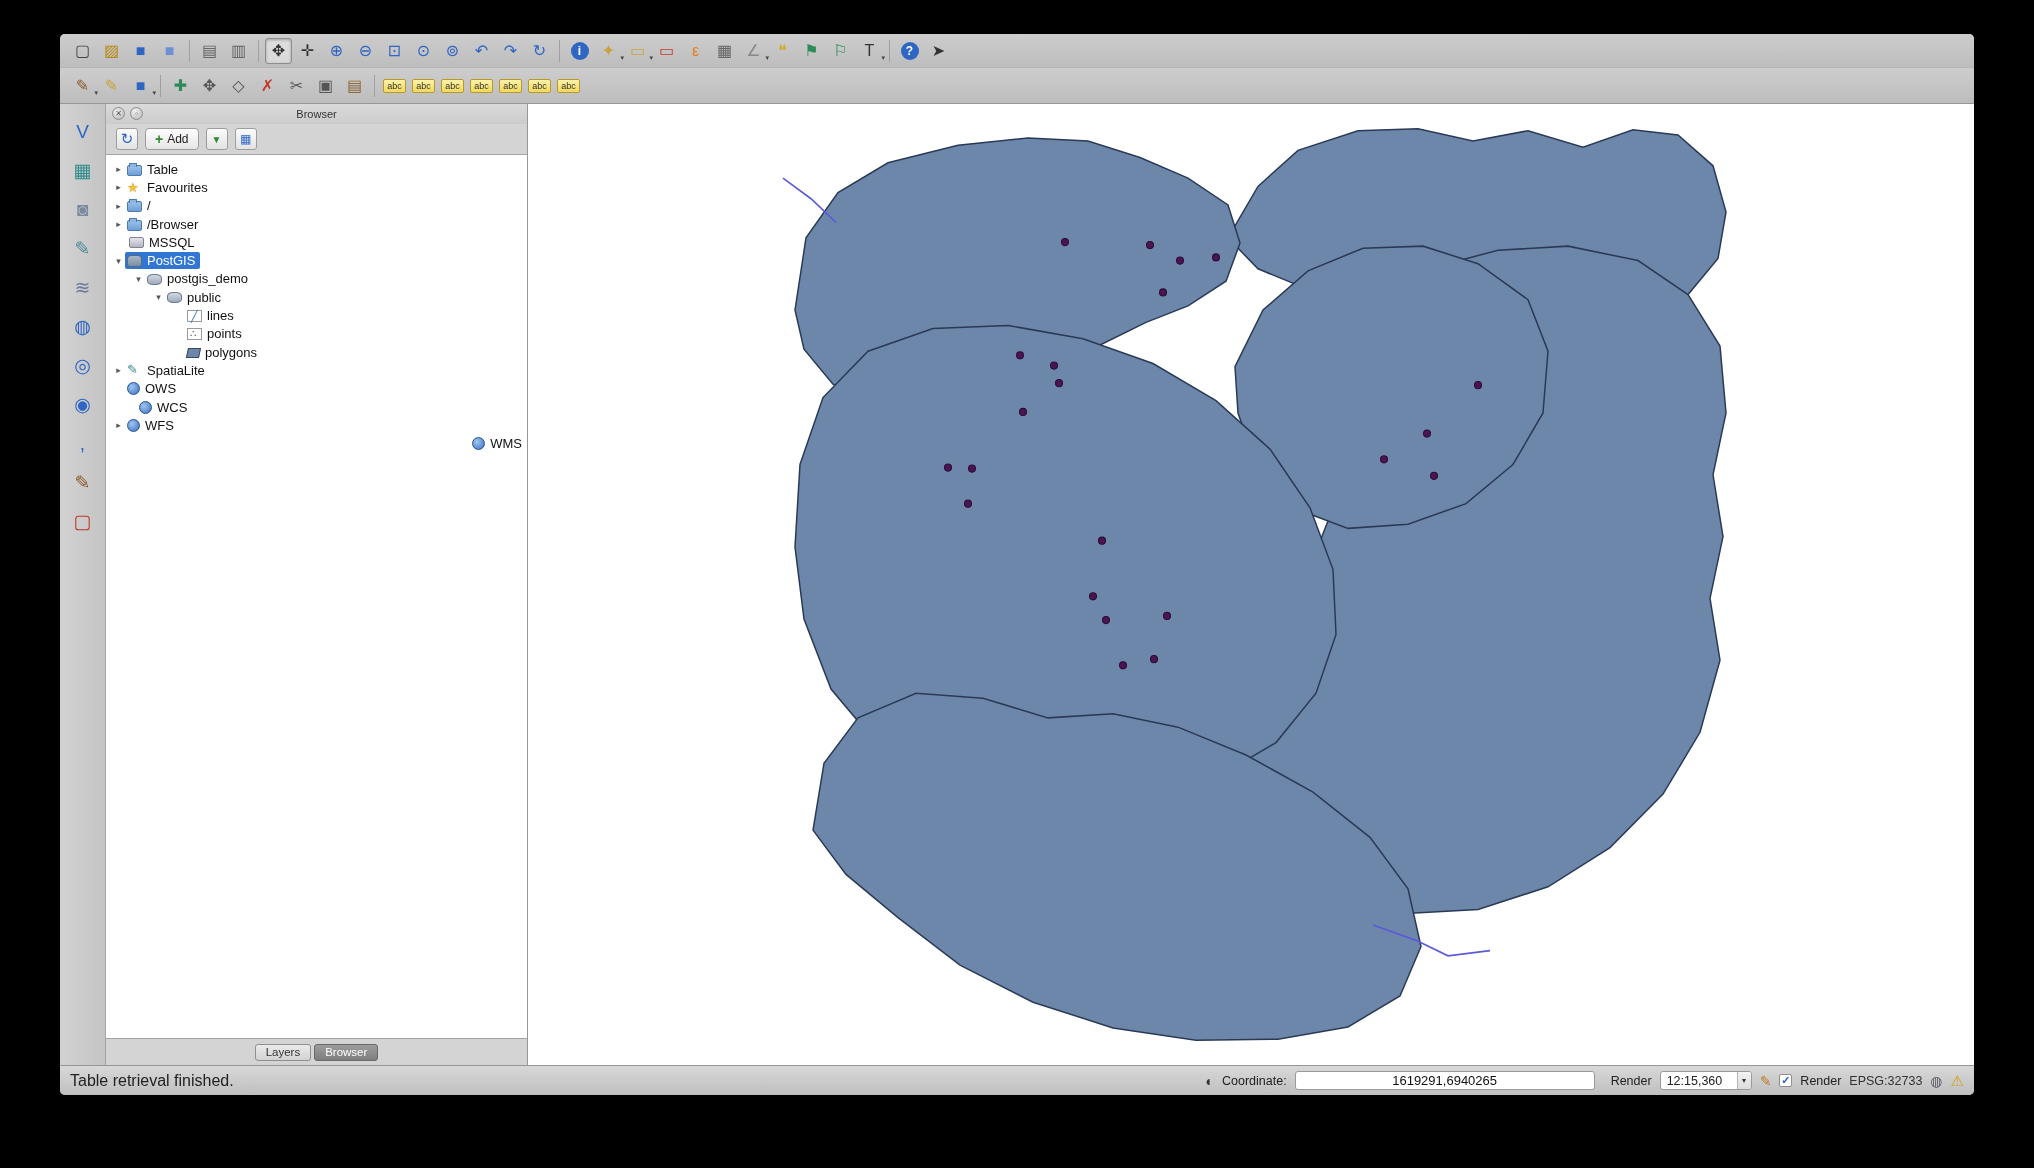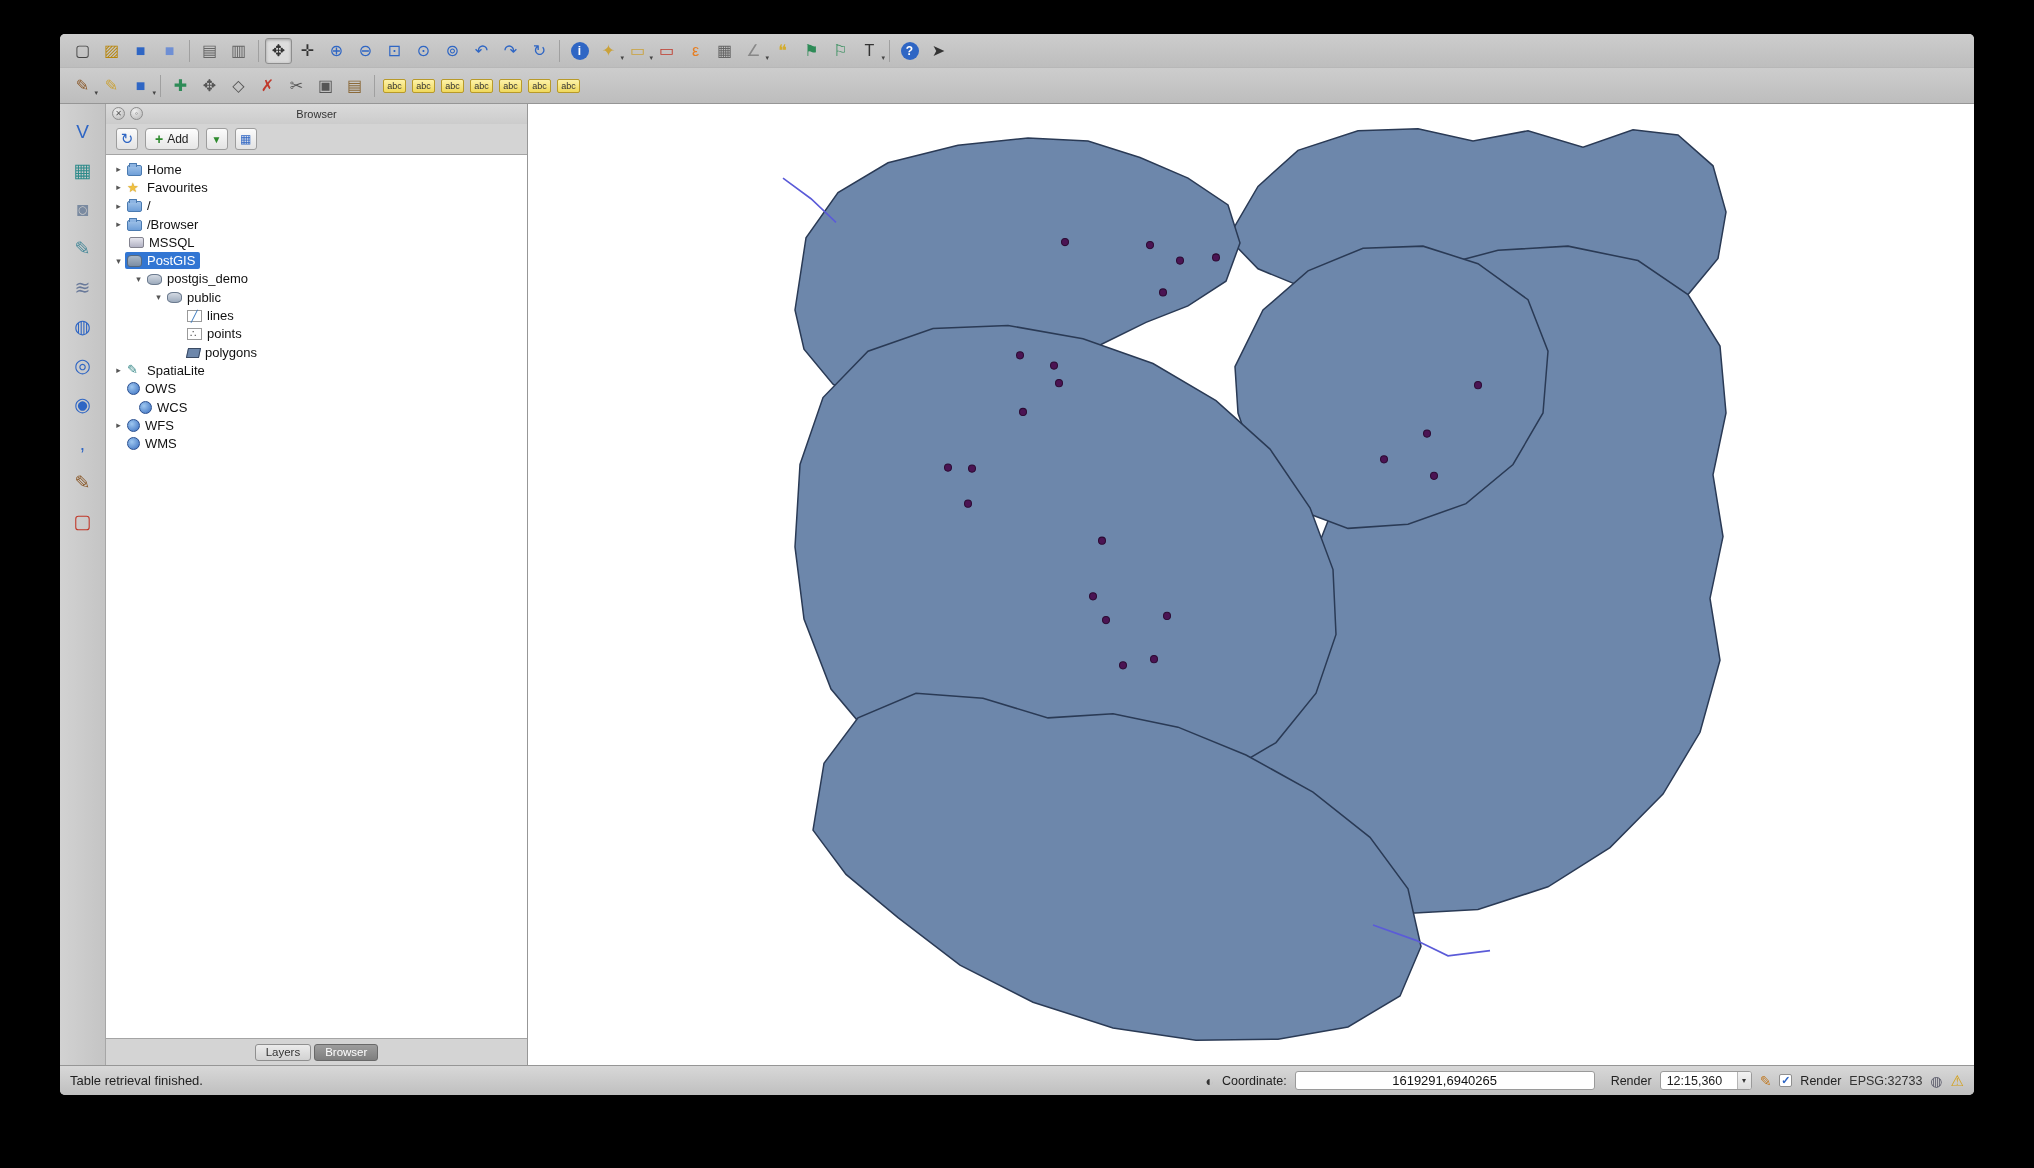--- a/index.html
+++ b/index.html
@@ -90,21 +90,21 @@
          border:1px solid #8f8f8f; background:linear-gradient(#ebebeb,#d2d2d2); color:#333; border-radius:3px; }
   .tab.active { background:linear-gradient(#9d9d9d,#7e7e7e); color:#fff; border-color:#696969; }
 
   
   .map { flex:1; position:relative; background:#fff; min-width:0; }
   .map svg { position:absolute; inset:0; }
 
   
   .statusbar { height:30px; background:linear-gradient(#d8d8d8,#bfbfbf); border-top:1px solid #969696;
                display:flex; align-items:center; padding:0 10px; font-size:13px; color:#222; gap:8px; flex:none; }
-  .sb-msg { font-size:13px; }
+  .sb-msg { font-size:16px; }
   .spacer { flex:1; }
   .sb-icon { font-size:14px; line-height:1; }
   .sb-icon.mouse { color:#333; }
   .sb-icon.pencil { color:#c07820; }
   .sb-icon.crs { color:#556; }
   .sb-icon.warn { color:#d4a017; font-size:15px; }
   .coord-input { width:300px; height:19px; border:1px solid #9a9a9a; border-radius:3px; background:#fff;
                  font-size:13px; text-align:center; color:#111; font-family:"Liberation Sans", sans-serif; }
   .scale-combo { width:92px; height:19px; border:1px solid #9a9a9a; border-radius:3px; background:#fff;
                  display:flex; align-items:center; overflow:hidden; }
@@ -332,21 +332,21 @@
           </div>
           <div class="ptool filter">▼</div>
           <div class="ptool props">▦</div>
         </div>
 
         <div class="tree">
             <div class="tree-row" style="padding-left: 6px;">
               <span class="arrow">▸</span>
               <span class="selwrap">
                 <span class="ticon" data-icon="folder"></span>
-                <span class="tlabel">Home</span>
+                <span class="tlabel">Table</span>
               </span>
             </div>
             <div class="tree-row" style="padding-left: 6px;">
               <span class="arrow">▸</span>
               <span class="selwrap">
                 <span class="ticon" data-icon="star"></span>
                 <span class="tlabel">Favourites</span>
               </span>
             </div>
             <div class="tree-row" style="padding-left: 6px;">
@@ -433,21 +433,21 @@
                 <span class="tlabel">WCS</span>
               </span>
             </div>
             <div class="tree-row" style="padding-left: 6px;">
               <span class="arrow">▸</span>
               <span class="selwrap">
                 <span class="ticon" data-icon="globe"></span>
                 <span class="tlabel">WFS</span>
               </span>
             </div>
-            <div class="tree-row" style="padding-left: 6px;">
+            <div class="tree-row" style="padding-left: 6px; justify-content: flex-end;">
               <span class="arrow"></span>
               <span class="selwrap">
                 <span class="ticon" data-icon="globe"></span>
                 <span class="tlabel">WMS</span>
               </span>
             </div>
           </div>
 
         <div class="panel-tabs">
             <div class="tab">Layers</div>

